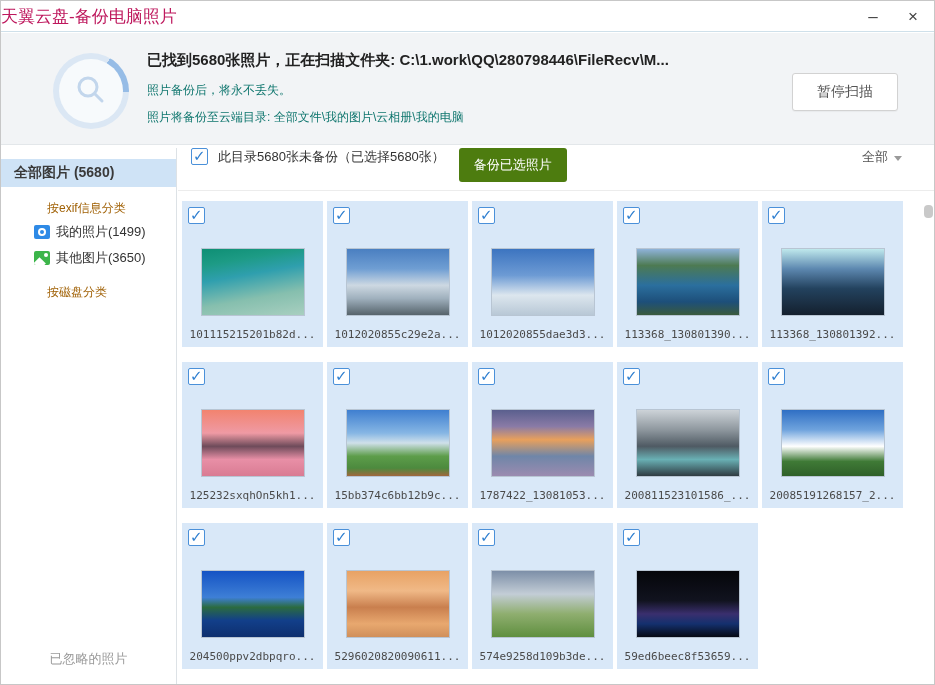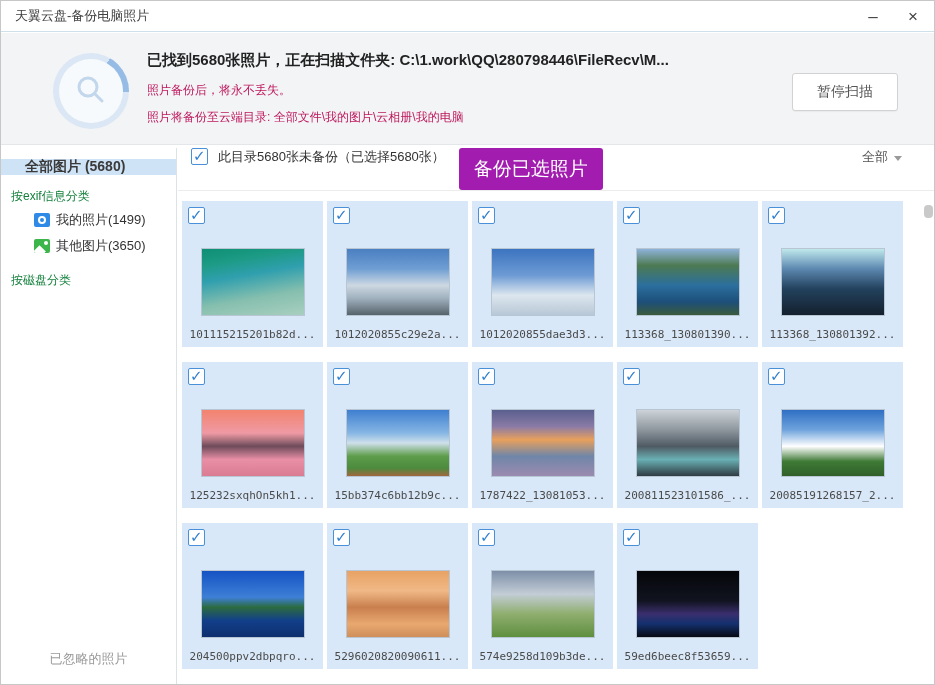--- a/index.html
+++ b/index.html
@@ -2,60 +2,60 @@
 <html><head>
 <meta charset="utf-8">
 <style>
   * { margin:0; padding:0; box-sizing:border-box; }
   html,body { width:935px; height:685px; overflow:hidden; }
   body { font-family:"Liberation Sans","DejaVu Sans",sans-serif; background:#fff; color:#333; }
   .window { position:relative; width:935px; height:685px; background:#fff; border:1px solid #c7c7c7; overflow:hidden; }
 
   
   .titlebar { position:absolute; top:0; left:0; right:0; height:31px; background:#ffffff; display:flex; align-items:center; border-bottom:1px solid #cfe0ea; }
-  .title { font-size:13px; color:#404040; padding-left:14px; }
+  .title { font-size:17px; color:#be185d; padding-left:0; }
   .wincontrols { position:absolute; right:8px; top:0; height:31px; display:flex; align-items:center; gap:14px; }
   .winbtn { width:26px; height:24px; display:flex; align-items:center; justify-content:center; font-size:17px; color:#444; cursor:pointer; }
 
   
   .header { position:absolute; top:32px; left:0; right:0; height:112px; background:#f2f4f6; border-bottom:1px solid #e3e7ea; }
   .spinner { position:absolute; left:52px; top:20px; width:76px; height:76px; border-radius:50%;
              background:conic-gradient(from 30deg,#96bce6 0 62deg,#dbe7f4 62deg 360deg); }
   .spinner .inner { position:absolute; inset:6px; background:#f7fafc; border-radius:50%; display:flex; align-items:center; justify-content:center; }
   .header-text { position:absolute; left:146px; top:18px; right:150px; }
   .scan-status { font-size:15px; font-weight:bold; color:#222; font-family:"Liberation Sans","DejaVu Sans",sans-serif; margin-bottom:12px; white-space:nowrap; }
-  .h-line { font-size:12px; color:#be185d; margin-bottom:10px; }
+  .h-line { font-size:12px; color:#0f766e; margin-bottom:10px; }
   .pause-btn { position:absolute; right:36px; top:40px; background:#fff; border:1px solid #d2d2d2; border-radius:3px; padding:9px 24px; font-size:14px; color:#555; cursor:pointer; box-shadow:0 1px 1px rgba(0,0,0,0.04);margin-left:7px; }
 
   
   .bodyarea { position:absolute; top:147px; left:0; right:0; bottom:0; }
   .sidebar { position:absolute; top:0; left:0; width:176px; bottom:0; background:#fff; border-right:1px solid #dde2e6; }
-  .sb-selected { margin-top:11px; height:16px; background:#cfe3f6; display:flex; align-items:center; padding-left:24px; font-size:14px; font-weight:bold; color:#3a3a3a; cursor:pointer; }
-  .sb-group { padding-left:10px; margin-top:10px; font-size:12px; color:#15803d; height:22px; display:flex; align-items:center; }
+  .sb-selected { margin-top:11px; height:28px; background:#cfe3f6; display:flex; align-items:center; padding-left:13px; font-size:14px; font-weight:bold; color:#3a3a3a; cursor:pointer; }
+  .sb-group { padding-left:10px; margin-top:10px; font-size:12px; color:#a16207; height:22px; display:flex; align-items:center;margin-left:36px; }
   .sb-item { display:flex; align-items:center; height:26px; padding-left:33px; font-size:13px; color:#333; cursor:pointer; position:relative;text-align:right; }
   .sb-item .ic { width:16px; height:14px; margin-right:6px; position:relative; flex:none; }
   .ic-camera { background:#2e8ae6; border-radius:2px; }
   .ic-camera::before { content:''; position:absolute; left:4px; top:3px; width:8px; height:8px; border-radius:50%; background:#fff; }
   .ic-camera::after { content:''; position:absolute; left:6px; top:5px; width:4px; height:4px; border-radius:50%; background:#2e8ae6; }
   .ic-image { background:#3cb54a; border-radius:2px; overflow:hidden; }
   .ic-image::before { content:''; position:absolute; left:1px; bottom:-3px; width:9px; height:9px; background:#fff; transform:rotate(45deg); }
   .ic-image::after { content:''; position:absolute; right:2px; top:2px; width:4px; height:4px; border-radius:50%; background:#fff; }
   .disk-row { padding-left:8px; }
   .expand-arrow { width:0; height:0; border-left:6px solid #b9b9b9; border-top:4px solid transparent; border-bottom:4px solid transparent; margin-right:7px; flex:none; }
   .ic-disk { width:18px; height:13px; background:linear-gradient(180deg,#cfd3d8 0 60%,#9aa0a8 60% 100%); border:1px solid #a8adb4; border-radius:2px; position:relative; margin-right:7px; flex:none; }
   .ic-disk .badge { position:absolute; right:-5px; bottom:-4px; width:10px; height:10px; background:#2e8ae6; border-radius:50%; border:1px solid #fff; }
   .sb-ignored { position:absolute; bottom:16px; left:0; right:0; text-align:center; font-size:13px; color:#9a9a9a; cursor:pointer; }
 
   
   .main { position:absolute; top:0; left:177px; right:0; bottom:0; background:#fff; }
   .toolbar { position:absolute; top:0; left:0; right:0; height:43px; display:flex; align-items:flex-start; padding-left:13px; border-bottom:1px solid #ececec; }
   .checkbox { width:17px; height:17px; background:#fdfdfd; border:1px solid #4a90d9; border-radius:2px; position:relative; cursor:pointer; flex:none; }
   .checkbox::after { content:'✓'; position:absolute; left:1px; top:-2px; font-size:15px; font-weight:bold; color:#2e7fd0; }
   .tb-label { font-size:13px; color:#333; margin-left:10px; }
-  .backup-btn { margin-left:14px; background:#a21caf; color:#fff; border:none; border-radius:3px; font-size:19px; padding:8px 15px; cursor:pointer; }
+  .backup-btn { margin-left:14px; background:#4d7c0f; color:#fff; border:none; border-radius:3px; font-size:13px; padding:8px 15px; cursor:pointer; }
   .tb-filter { position:absolute; right:32px; display:flex; align-items:center; gap:6px; font-size:13px; color:#555; cursor:pointer; }
   .caret-down { width:0; height:0; border-top:5px solid #9a9a9a; border-left:4px solid transparent; border-right:4px solid transparent; margin-top:2px; }
 
   
   .grid { position:absolute; top:53px; left:4px; display:grid; grid-template-columns:repeat(5,141px); gap:15px 4px; }
   .card { width:141px; height:146px; background:#d9e8f8; position:relative; cursor:pointer; }
   .card .cb { position:absolute; top:6px; left:6px; width:17px; height:17px; background:#fff; border:1px solid #4a90d9; border-radius:2px; }
   .card .cb::after { content:'✓'; position:absolute; left:1px; top:-2px; font-size:15px; font-weight:bold; color:#2e7fd0; }
   .thumb { width:102px; height:66px; margin:48px auto 0 auto; box-shadow:0 0 0 1px rgba(0,0,0,0.15); }
   .fname { margin-top:13px; text-align:center; font-size:11px; color:#4a4a4a; font-family:"DejaVu Sans Mono","Liberation Mono",monospace; white-space:nowrap; overflow:hidden; }

